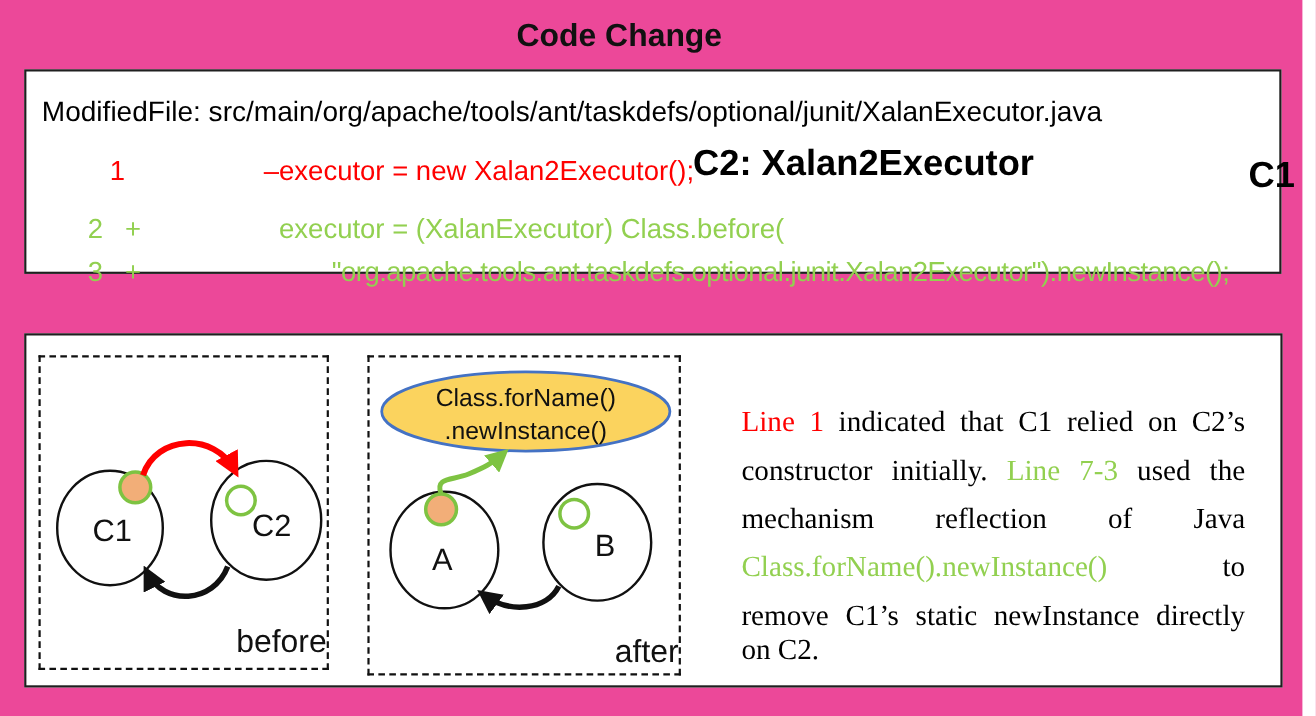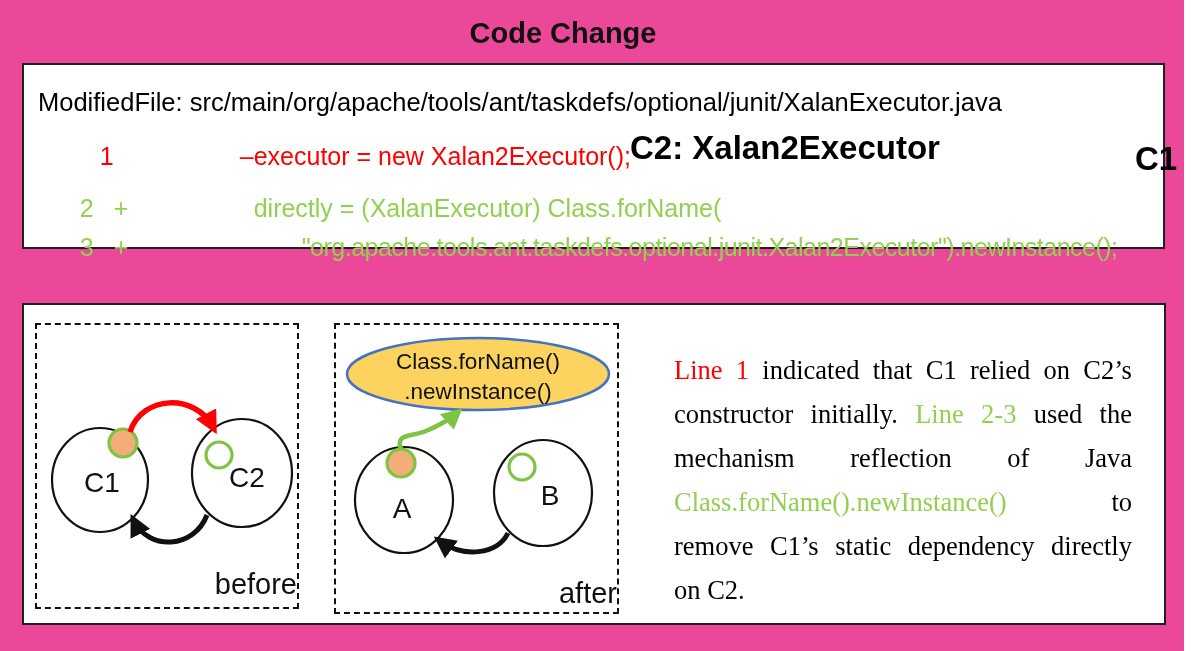--- a/index.html
+++ b/index.html
@@ -37,21 +37,21 @@
   .dash-box svg{position:absolute;left:0;top:0;}
   .diag-label{position:absolute;left:0;width:100%;text-align:right;
               font-size:29px;color:#111;}
   #before-label{top:243px;}
   #after-label{top:252px;}
 
   
   .para{position:absolute;left:650px;top:50px;width:458px;
         font-family:"Liberation Serif",serif;font-size:26.5px;color:#000;}
   .para-line{display:flex;justify-content:space-between;height:44px;
-             align-items:flex-start;white-space:pre;}
+             align-items:flex-end;white-space:pre;}
   .para-line.last{display:block;}
   .seg-red{color:#ff0000;}
   .seg-green{color:#92d050;}
   .seg-black{color:#000;}
 
   svg text{font-family:"Liberation Sans",sans-serif;}
 </style>
 </head>
 <body>
 
@@ -59,21 +59,21 @@
 
   <div class="sec-title" id="title-code">Code Change</div>
 
   <div class="code-box">
     <div class="mf-line">ModifiedFile: src/main/org/apache/tools/ant/taskdefs/optional/junit/XalanExecutor.java</div>
 
     <div class="code-line" id="code-line-1">
       <span class="ln-num">1</span><span class="ln-sign">–</span><span class="ln-code">executor = new Xalan2Executor();</span>
     </div>
     <div class="code-line" id="code-line-2">
-      <span class="ln-num">2</span><span class="ln-sign">+</span><span class="ln-code">directly = (XalanExecutor) Class.forName(</span>
+      <span class="ln-num">2</span><span class="ln-sign">+</span><span class="ln-code">executor = (XalanExecutor) Class.before(</span>
     </div>
     <div class="code-line" id="code-line-3">
       <span class="ln-num">3</span><span class="ln-sign">+</span><span class="ln-code">"org.apache.tools.ant.taskdefs.optional.junit.Xalan2Executor").newInstance();</span>
     </div>
 
     <div class="annot" id="c2-annot">C2: Xalan2Executor</div>
     <div class="annot" id="c1-annot">C1</div>
   </div>
 
 
@@ -121,21 +121,21 @@
         <circle cx="186" cy="142" r="13" fill="#fff" stroke="#7ec342" stroke-width="3.2"></circle>
         <path d="M 65,124 C 59,108 76,112 90,106 C 104,100 112,96 121,88" fill="none" stroke="#7ec342" stroke-width="4.5" marker-end="url(#ar-grn)"></path>
         <text x="66" y="193" font-size="28" fill="#111" text-anchor="middle">A</text>
         <text x="214" y="180" font-size="28" fill="#111" text-anchor="middle">B</text>
       </svg>
       <div class="diag-label" id="after-label">after</div>
     </div>
 
     <div class="para">
         <div class="para-line"><span class="seg-red">Line</span><span class="seg-red">1</span><span class="seg-black">indicated</span><span class="seg-black">that</span><span class="seg-black">C1</span><span class="seg-black">relied</span><span class="seg-black">on</span><span class="seg-black">C2’s</span></div>
-        <div class="para-line"><span class="seg-black">constructor</span><span class="seg-black">initially.</span><span class="seg-green">Line</span><span class="seg-green">2-3</span><span class="seg-black">used</span><span class="seg-black">the</span></div>
+        <div class="para-line"><span class="seg-black">constructor</span><span class="seg-black">initially.</span><span class="seg-green">Line</span><span class="seg-green">7-3</span><span class="seg-black">used</span><span class="seg-black">the</span></div>
         <div class="para-line"><span class="seg-black">mechanism</span><span class="seg-black">reflection</span><span class="seg-black">of</span><span class="seg-black">Java</span></div>
         <div class="para-line"><span class="seg-green">Class.forName().newInstance()</span><span class="seg-black">to</span></div>
-        <div class="para-line"><span class="seg-black">remove</span><span class="seg-black">C1’s</span><span class="seg-black">static</span><span class="seg-black">dependency</span><span class="seg-black">directly</span></div>
+        <div class="para-line"><span class="seg-black">remove</span><span class="seg-black">C1’s</span><span class="seg-black">static</span><span class="seg-black">newInstance</span><span class="seg-black">directly</span></div>
         <div class="para-line last"><span class="seg-black">on C2.</span></div>
       </div>
   </div>
 
 </div>
 
 </body></html>

